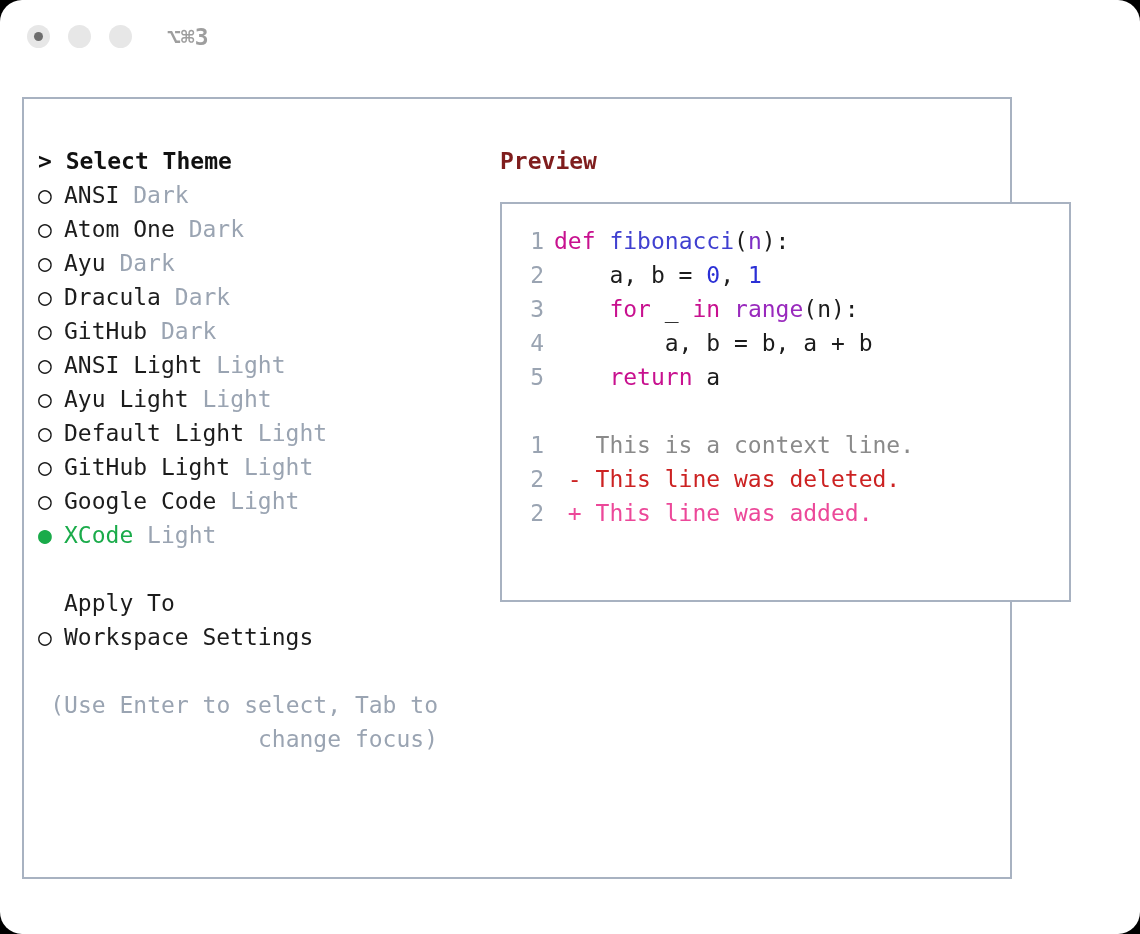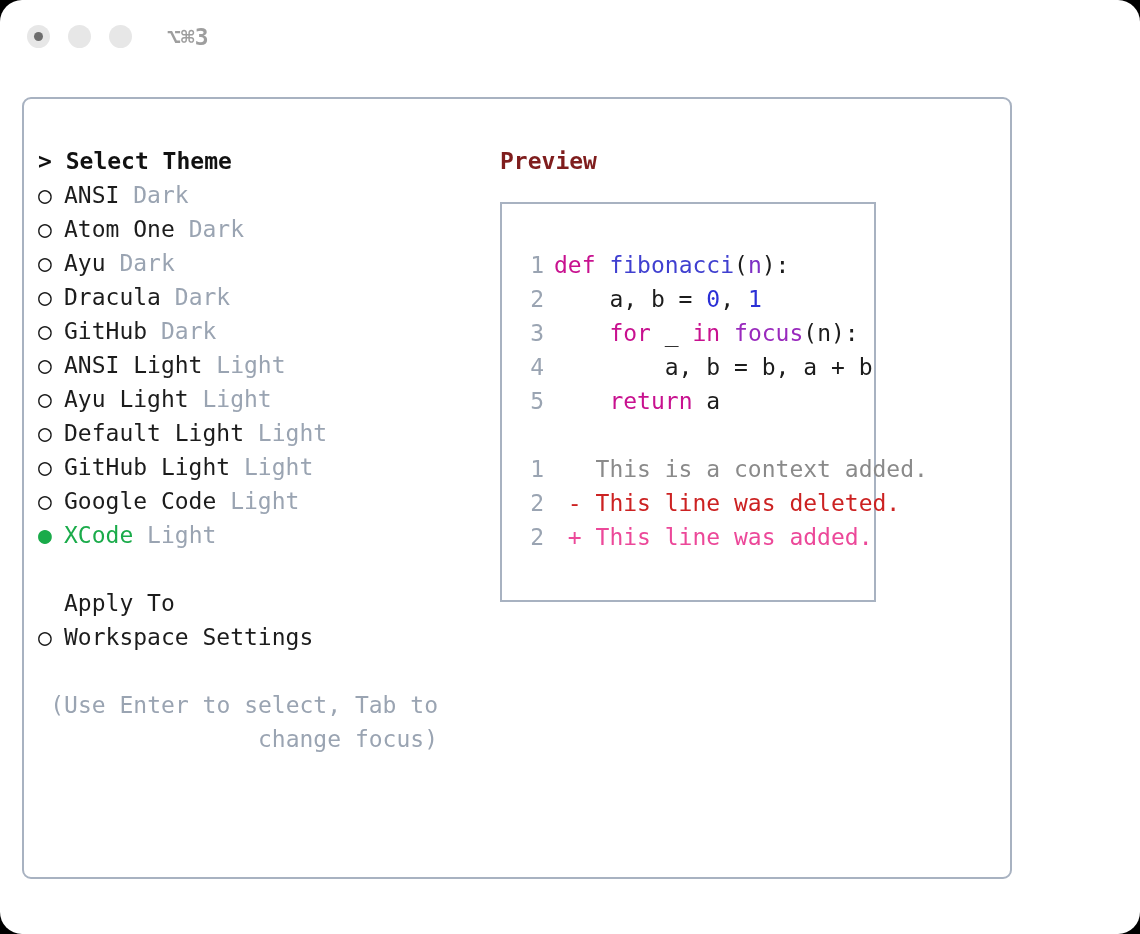--- a/index.html
+++ b/index.html
@@ -63,21 +63,21 @@
     line-height: 27px;
   }
   
   .panel {
     position: absolute;
     left: 22px;
     top: 97px;
     width: 990px;
     height: 782px;
     border: 2px solid #a8b2c1;
-    border-radius: 9px;
+    border-radius: 0;
     background: #ffffff;
     box-sizing: border-box;
   }
   .col-left {
     position: absolute;
     left: 14px;
     top: 45px;
     width: 440px;
   }
   .col-right {
@@ -127,26 +127,26 @@
   }
   
   .preview-title {
     font-size: 23px;
     font-weight: bold;
     color: #7f1d1d;
     line-height: 34px;
   }
   .preview-box {
     margin-top: 24px;
-    width: 376px;
+    width: 571px;
     height: 400px;
     border: 2px solid #a8b2c1;
     background: #ffffff;
     box-sizing: border-box;
-    padding: 44px 0 0 14px;
+    padding: 20px 0 0 14px;
   }
   .code-line {
     font-size: 23px;
     line-height: 34px;
     white-space: pre;
     color: #1c1c1c;
   }
   .ln {
     display: inline-block;
     width: 28px;
@@ -207,27 +207,27 @@
 
       <div class="hint">(Use Enter to select, Tab to change focus)</div>
     </div>
 
     <div class="col-right">
       <div class="preview-title">Preview</div>
       <div class="preview-box">
         <div id="code-block">
             <div class="code-line"><span class="ln">1</span><span class="kw">def </span><span class="fn">fibonacci</span><span>(</span><span class="param">n</span><span>):</span></div>
             <div class="code-line"><span class="ln">2</span><span>    a, b = </span><span class="num">0</span><span>, </span><span class="num">1</span></div>
-            <div class="code-line"><span class="ln">3</span><span>    </span><span class="kw">for</span><span> _ </span><span class="kw">in</span><span> </span><span class="builtin">focus</span><span>(n):</span></div>
+            <div class="code-line"><span class="ln">3</span><span>    </span><span class="kw">for</span><span> _ </span><span class="kw">in</span><span> </span><span class="builtin">range</span><span>(n):</span></div>
             <div class="code-line"><span class="ln">4</span><span>        a, b = b, a + b</span></div>
             <div class="code-line"><span class="ln">5</span><span>    </span><span class="kw">return</span><span> a</span></div>
           </div>
         <div class="gap-block"></div>
         <div id="diff-block">
-            <div class="code-line"><span class="ln">1</span><span class="ctx">   This is a context added.</span></div>
+            <div class="code-line"><span class="ln">1</span><span class="ctx">   This is a context line.</span></div>
             <div class="code-line"><span class="ln">2</span><span class="del"> - This line was deleted.</span></div>
             <div class="code-line"><span class="ln">2</span><span class="add"> + This line was added.</span></div>
           </div>
       </div>
     </div>
 
   </div>
 </div>
 
 </body></html>

